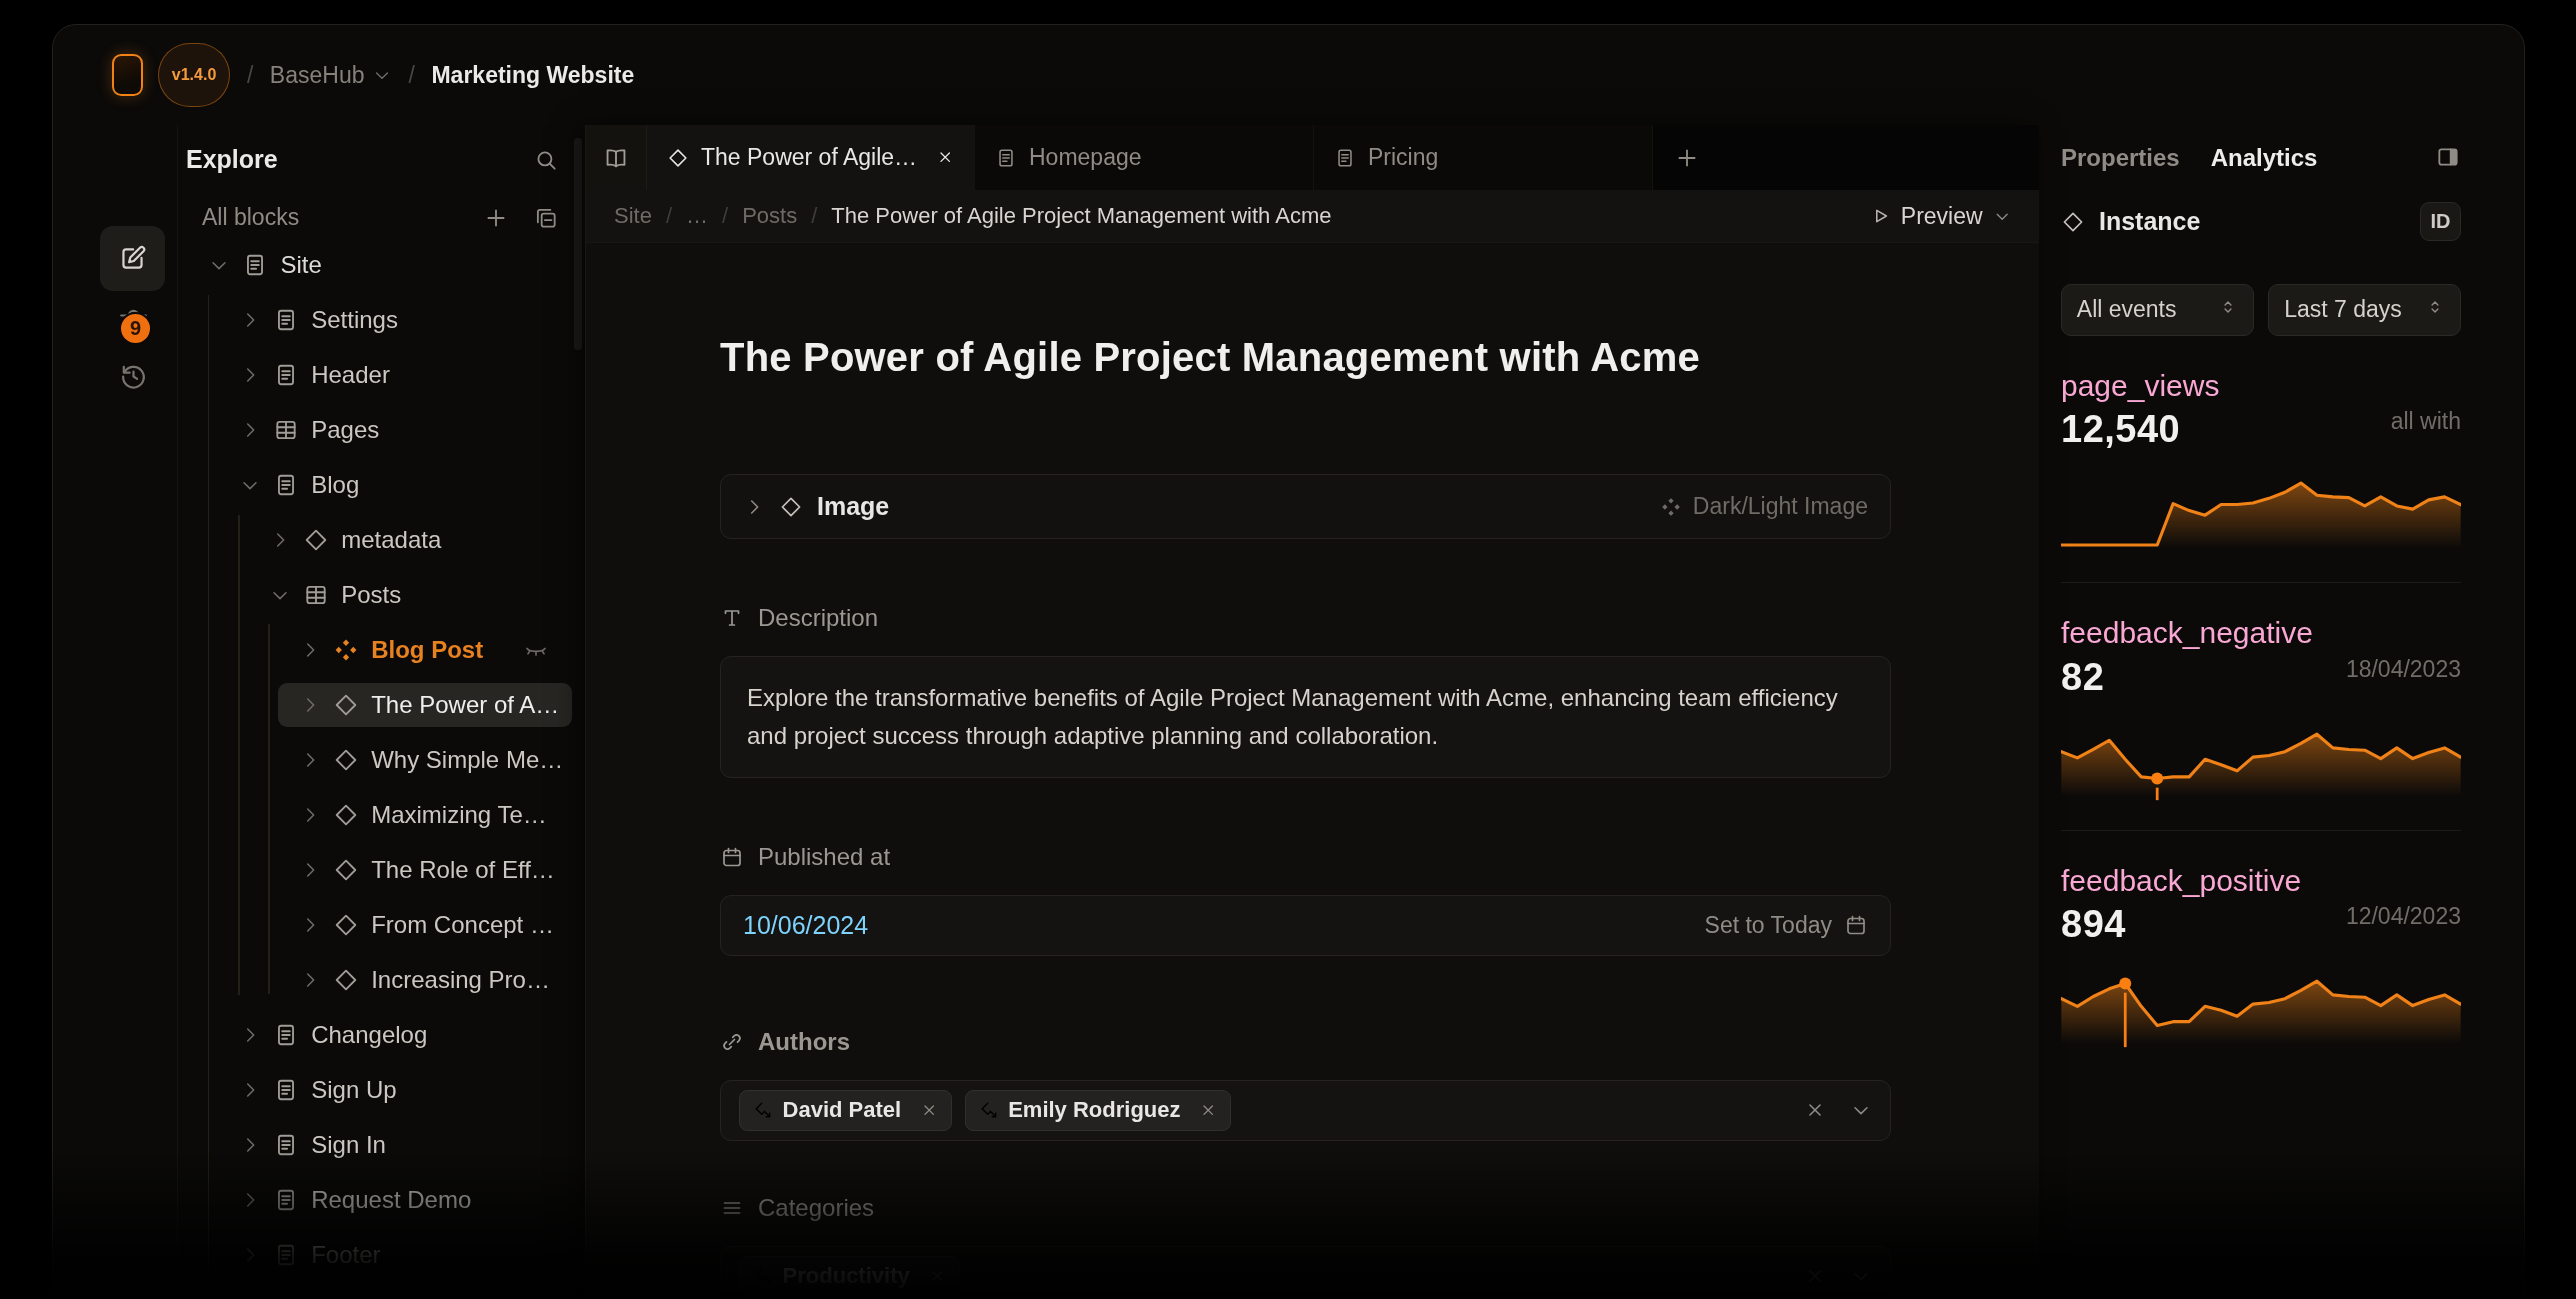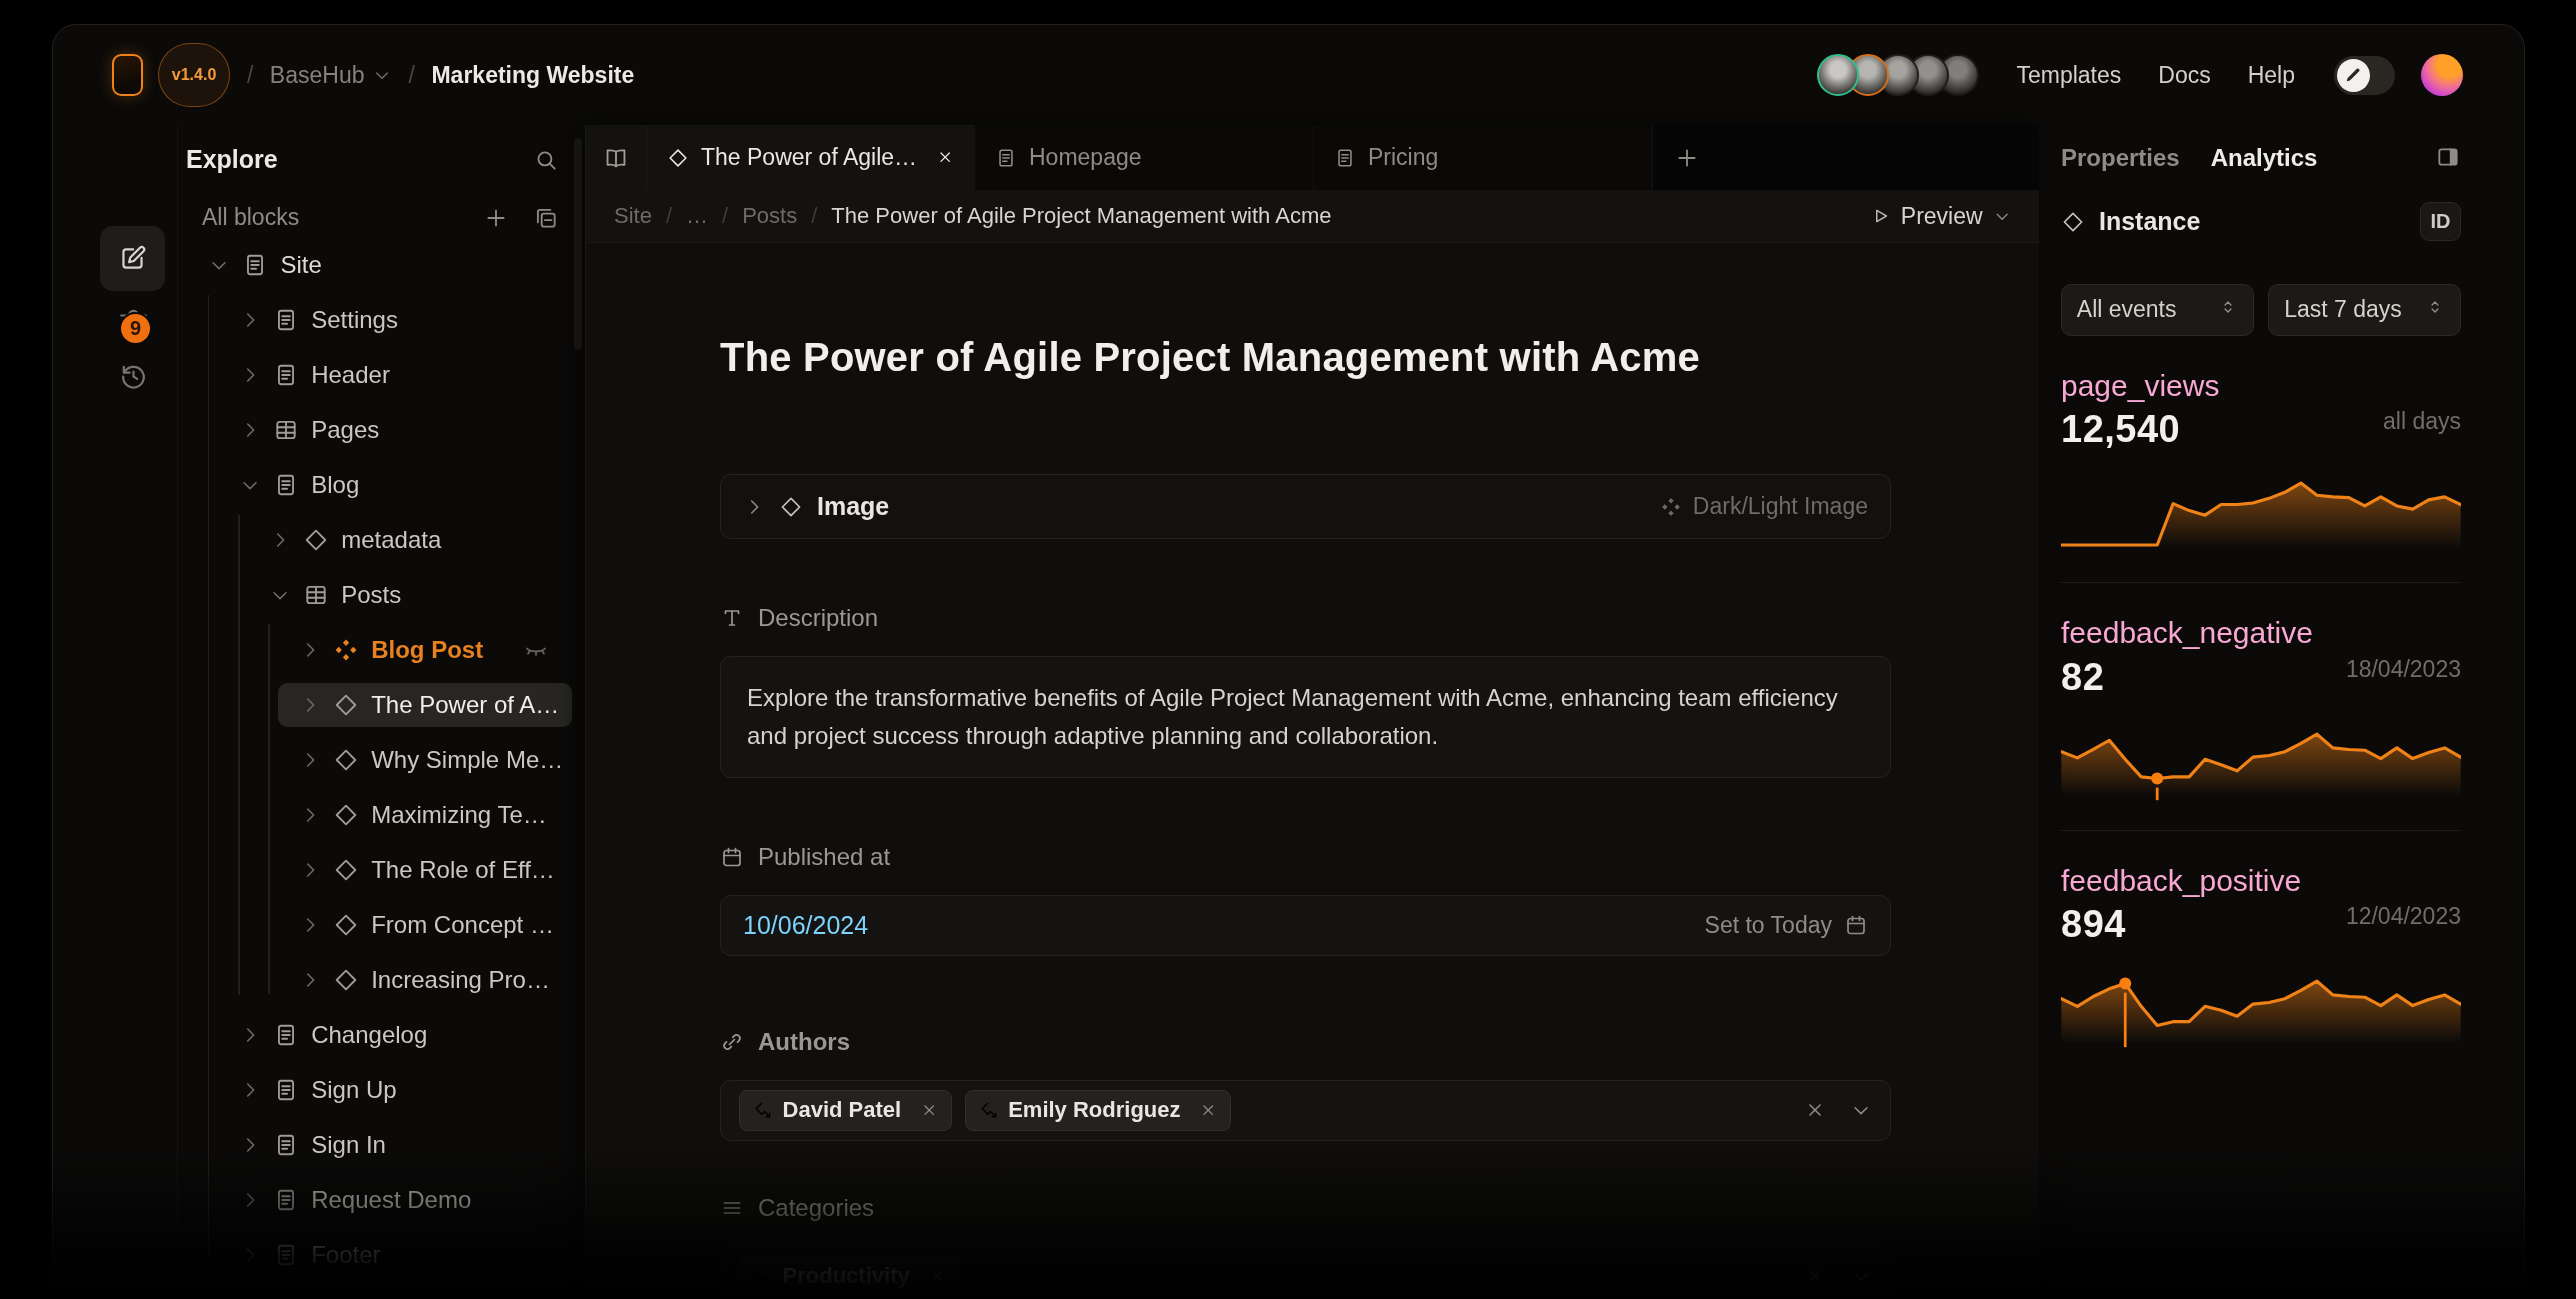--- a/index.html
+++ b/index.html
@@ -145,44 +145,20 @@
       <span class="tb-crumb">
         <span>BaseHub</span>
         <span class="ic ic22" style="color:#6f6c66">
             <svg viewBox="0 0 24 24" fill="none" stroke="currentColor" stroke-width="1.7" stroke-linecap="round" stroke-linejoin="round">
               <path d="M5.5 9.5 12 16l6.5-6.5"></path>
             </svg>
           </span>
       </span>
       <span class="tb-sep">/</span>
       <span class="tb-current">Marketing Website</span>
-      <div class="tb-right">
-        <div class="avatars" id="avatars">
-            <div class="avatar" style="border-color:#2fbf8f;z-index:9;filter:brightness(1)"></div>
-            <div class="avatar" style="border-color:#ed7a1c;z-index:8;filter:brightness(0.91)"></div>
-            <div class="avatar" style="border-color:#2a2826;z-index:7;filter:brightness(0.8200000000000001)"></div>
-            <div class="avatar" style="border-color:#2a2826;z-index:6;filter:brightness(0.73)"></div>
-            <div class="avatar" style="border-color:#2a2826;z-index:5;filter:brightness(0.64)"></div>
-          </div>
-        <span id="toplinks" style="display:flex">
-            <span class="toplink">Templates</span>
-            <span class="toplink">Docs</span>
-            <span class="toplink">Help</span>
-          </span>
-        <div class="toggle">
-          <div class="knob">
-            <span class="ic ic22">
-                <svg viewBox="0 0 24 24" fill="currentColor">
-                  <path d="M4.5 19.5l.9-3.7L16.6 4.6a2 2 0 0 1 2.8 2.8L8.2 18.6z"></path>
-                </svg>
-              </span>
-          </div>
-        </div>
-        <div class="profile"></div>
-      </div>
     </div>
 
     <div class="rail">
       <div class="rail-btn">
         <span class="ic ic34">
             <svg viewBox="0 0 24 24" fill="none" stroke="currentColor" stroke-width="1.7" stroke-linecap="round" stroke-linejoin="round">
               <path d="M12.5 5H7a2 2 0 0 0-2 2v10a2 2 0 0 0 2 2h10a2 2 0 0 0 2-2v-5.5"></path>
               <path d="M17.8 3.7a1.9 1.9 0 0 1 2.7 2.7L13 13.9l-3.6.9.9-3.6z"></path>
             </svg>
           </span>
@@ -848,21 +824,21 @@
                   <path d="M8.5 9.5 12 6l3.5 3.5M8.5 14.5 12 18l3.5-3.5"></path>
                 </svg>
               </span></span>
    </div>
         </div>
       <div id="metrics">
           <div class="metric divided">
     <div class="m-label">page_views</div>
     <div class="m-row">
       <span class="m-value">12,540</span>
-      <span class="m-period">all days</span>
+      <span class="m-period">all with</span>
     </div>
     <svg class="m-chart" width="400" height="92" viewBox="0 0 434 100">
       <defs>
                 <linearGradient id="g0" x1="0" y1="0" x2="0" y2="1">
         <stop offset="0" stop-color="#f08218" stop-opacity="0.5"></stop>
         <stop offset="1" stop-color="#f08218" stop-opacity="0"></stop>
       </linearGradient>
               </defs>
       <path d="M0.0 90.2 L17.4 90.2 L34.7 90.2 L52.1 90.2 L69.4 90.2 L86.8 90.2 L104.2 90.2 L121.5 45.3 L138.9 52.8 L156.2 57.8 L173.6 46.2 L191.0 46.2 L208.3 44.5 L225.7 39.5 L243.0 32.9 L260.4 22.9 L277.8 36.2 L295.1 37.9 L312.5 38.7 L329.8 47.8 L347.2 37.9 L364.6 47.8 L381.9 51.2 L399.3 41.2 L416.6 37.9 L434.0 46.2 L434 94 L0 94 Z" fill="url(#g0)" stroke="none"></path>
       <path d="M0.0 90.2 L17.4 90.2 L34.7 90.2 L52.1 90.2 L69.4 90.2 L86.8 90.2 L104.2 90.2 L121.5 45.3 L138.9 52.8 L156.2 57.8 L173.6 46.2 L191.0 46.2 L208.3 44.5 L225.7 39.5 L243.0 32.9 L260.4 22.9 L277.8 36.2 L295.1 37.9 L312.5 38.7 L329.8 47.8 L347.2 37.9 L364.6 47.8 L381.9 51.2 L399.3 41.2 L416.6 37.9 L434.0 46.2" fill="none" stroke="#f08218" stroke-width="3.4" stroke-linejoin="round" stroke-linecap="round"></path>

